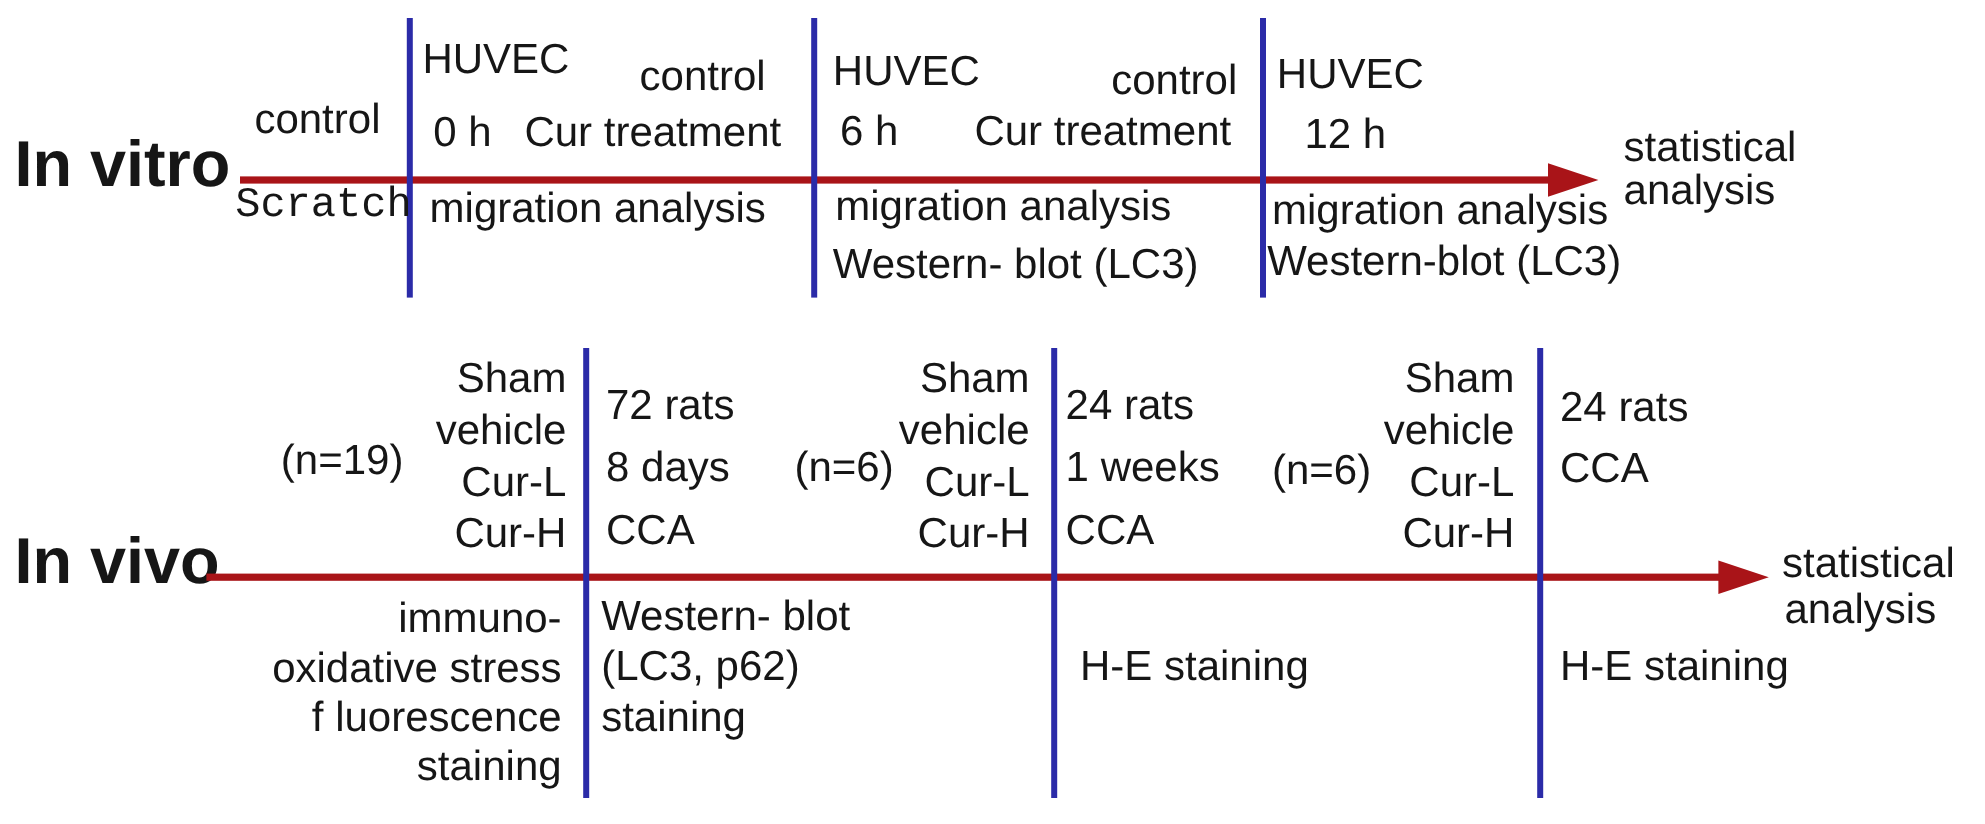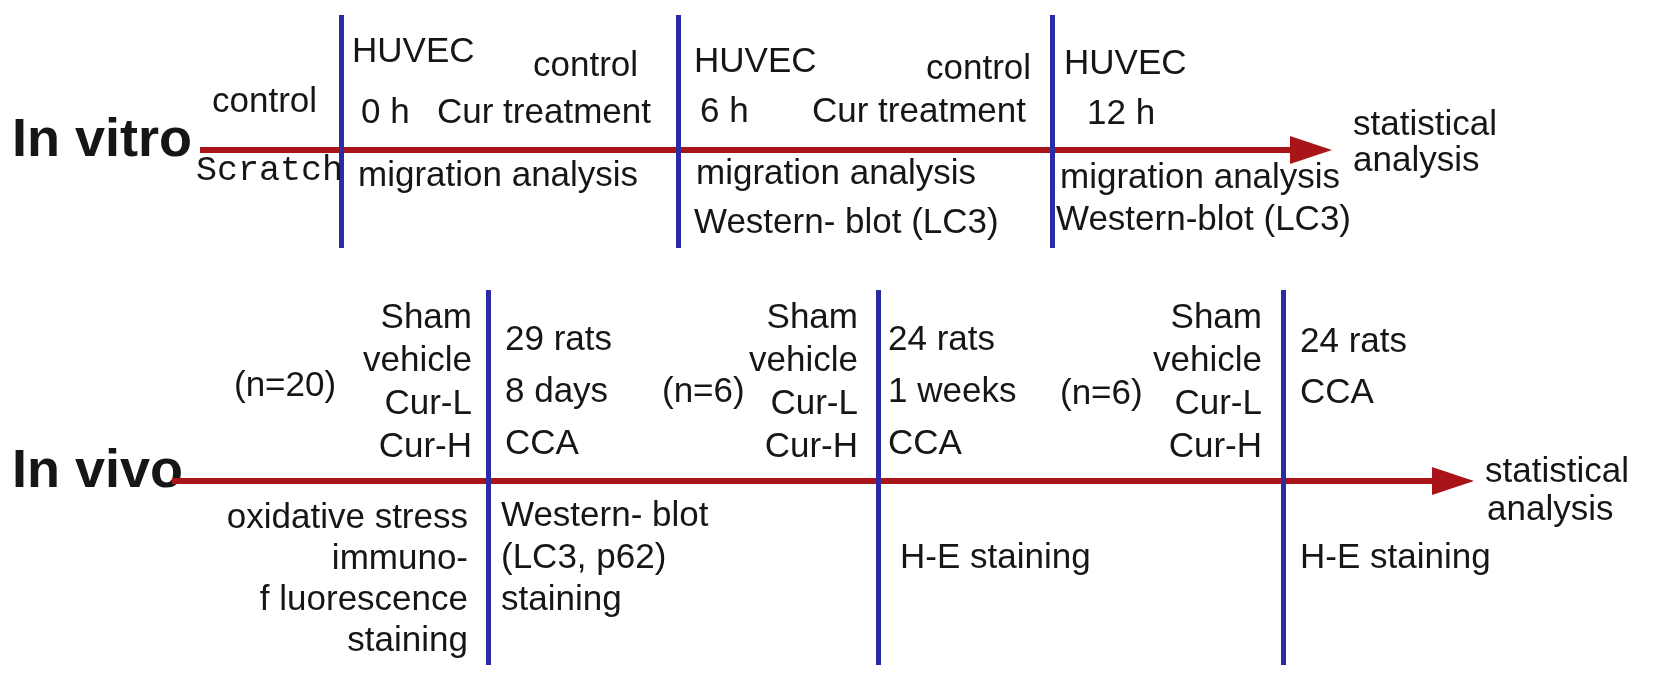--- a/index.html
+++ b/index.html
@@ -64,38 +64,38 @@
 
   <div class="t big" style="left:12px;top:441px;">In vivo</div>
 
   <div class="tl" style="left:172px;top:478px;width:1262px;"></div>
   <div class="ah" style="left:1432px;top:467px;"></div>
 
   <div class="tick" style="left:486px;top:290px;height:375px;"></div>
   <div class="tick" style="left:876px;top:290px;height:375px;"></div>
   <div class="tick" style="left:1281px;top:290px;height:375px;"></div>
 
-  <div class="t" style="left:234px;top:366px;">(n=20)</div>
+  <div class="t" style="left:234px;top:366px;">(n=19)</div>
 
   <div class="stack right" style="left:272px;top:294px;width:200px;line-height:43px;">
     <span>Sham</span>
     <span>vehicle</span>
     <span>Cur-L</span>
     <span>Cur-H</span>
   </div>
 
   <div class="stack right" style="left:198px;top:495px;width:270px;line-height:41px;">
+    <span>immuno-</span>
     <span>oxidative stress</span>
-    <span>immuno-</span>
     <span>f luorescence</span>
     <span>staining</span>
   </div>
 
   <div class="stack" style="left:505px;top:312px;line-height:52px;">
-    <span>29 rats</span>
+    <span>72 rats</span>
     <span>8 days</span>
     <span>CCA</span>
   </div>
 
   <div class="stack" style="left:501px;top:493px;line-height:42px;">
     <span>Western- blot</span>
     <span>(LC3, p62)</span>
     <span>staining</span>
   </div>
 

